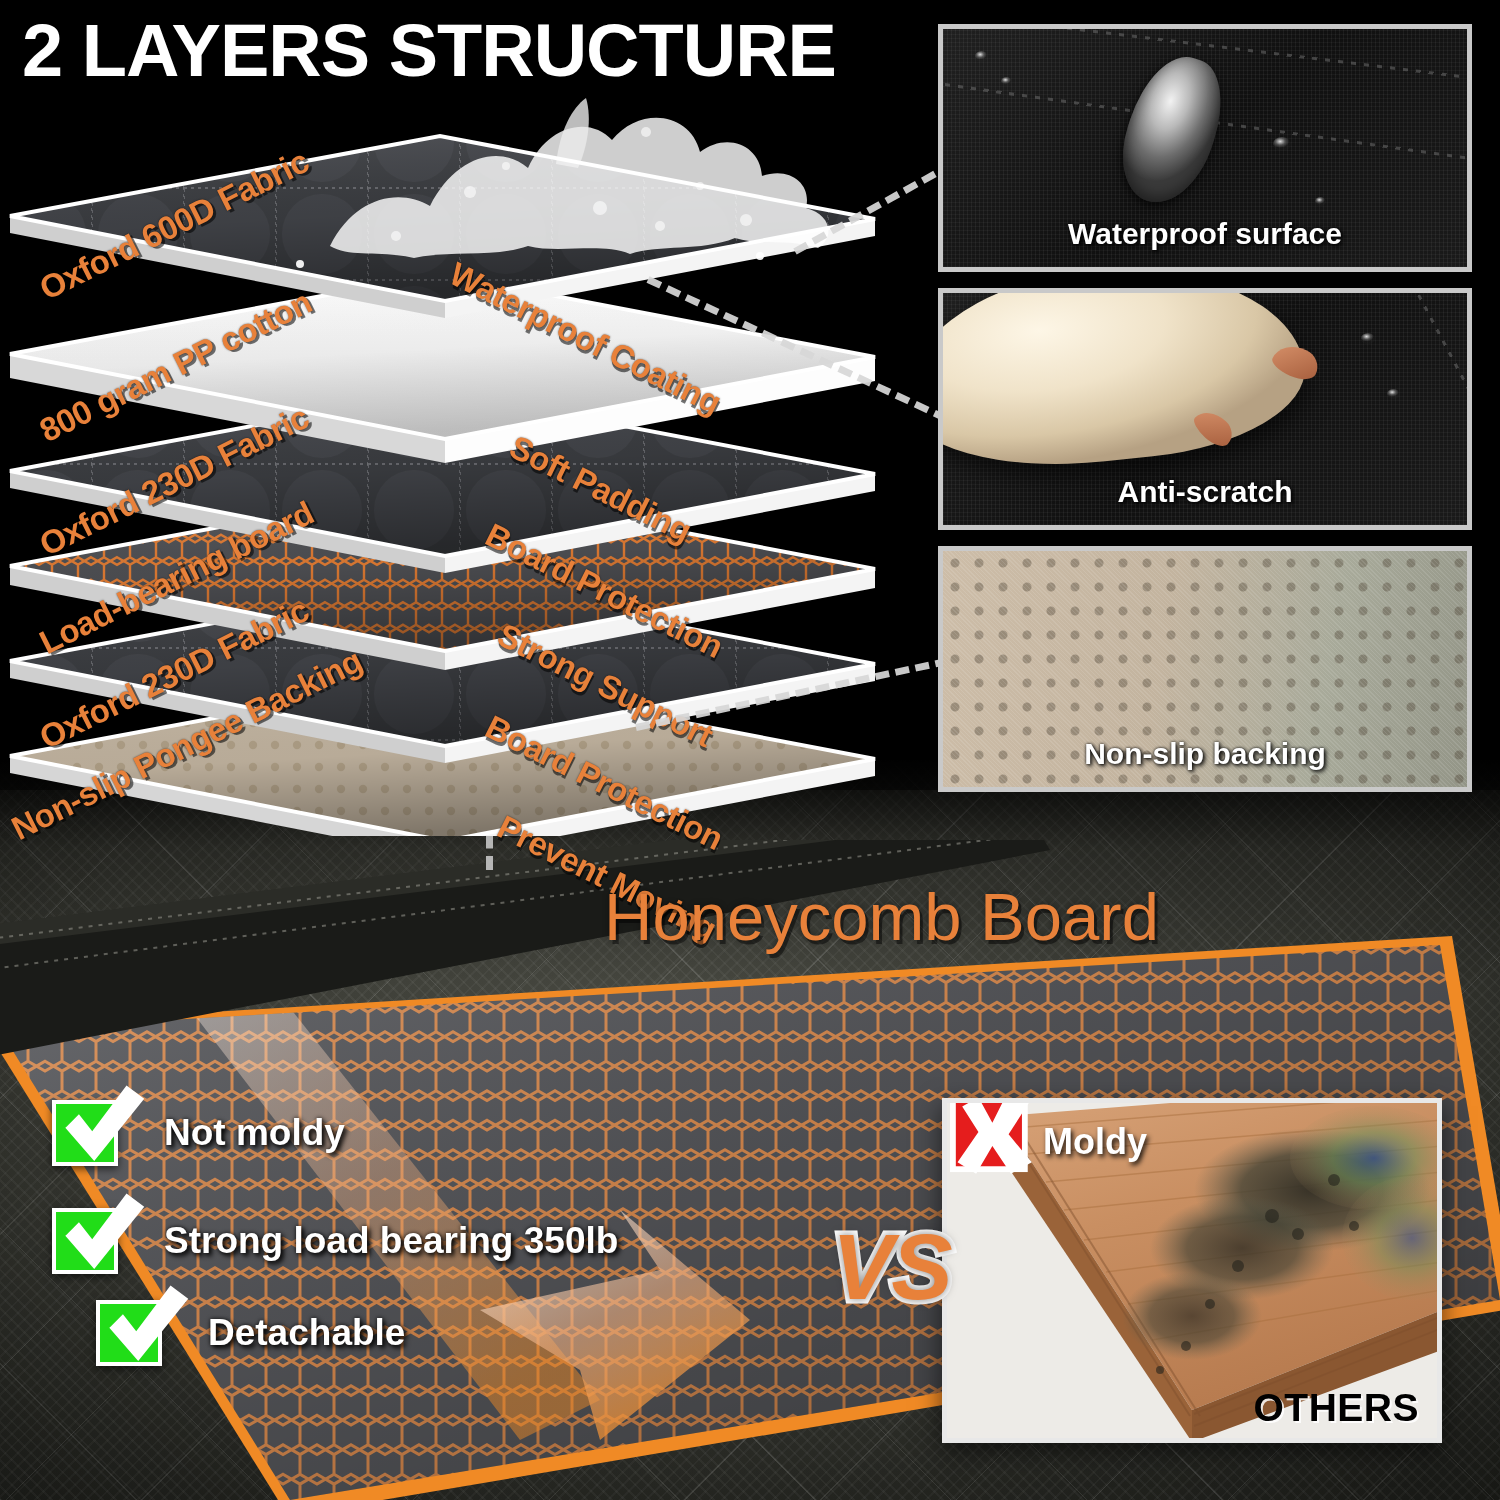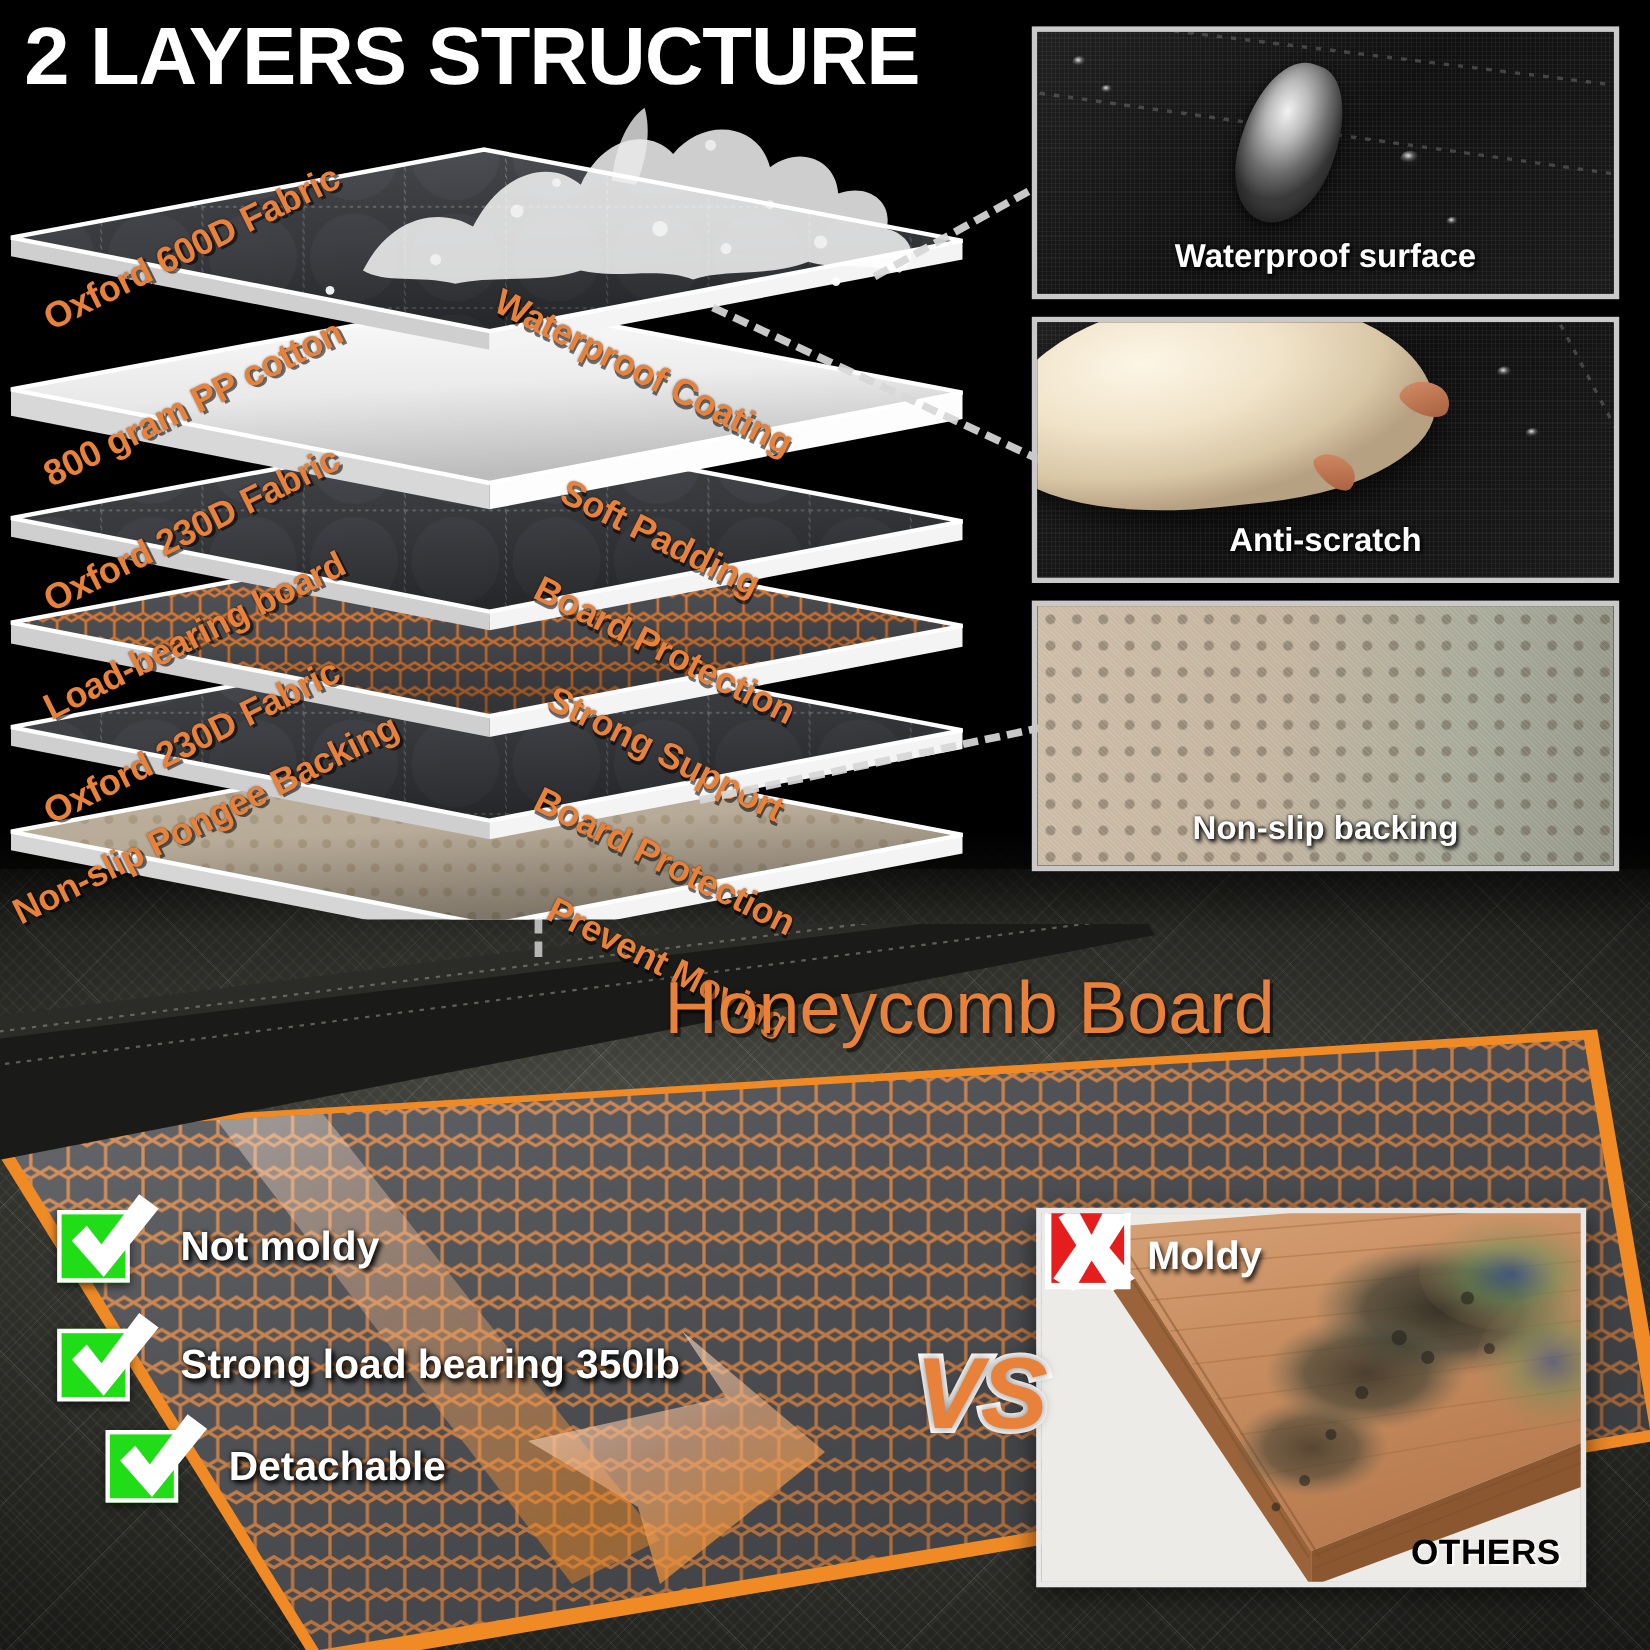--- a/index.html
+++ b/index.html
@@ -121,21 +121,21 @@
     letter-spacing:-2px;
     margin-left:32px;
   }
 
   
   #moldy-card{position:absolute;left:942px;top:1098px;width:500px;height:345px;z-index:37;
     border:5px solid #e8e8e8;box-sizing:border-box;overflow:hidden;
     background:linear-gradient(180deg,#f1efec 0%,#e8e6e2 55%,#dcdad6 100%);
     box-shadow:0 8px 24px rgba(0,0,0,.6);}
   .moldy-cap{position:absolute;right:18px;bottom:8px;z-index:5;
-    color:#000;font-weight:700;font-size:32px;letter-spacing:.5px;
+    color:#000;font-weight:700;font-size:39px;letter-spacing:.5px;
     text-shadow:2px 2px 0 rgba(255,255,255,.85);text-align:right;}
   .moldy-label{position:absolute;left:96px;top:6px;z-index:6;
     color:#fff;font-weight:700;font-size:36px;
     text-shadow:2px 3px 5px rgba(0,0,0,.9);margin-top:12px;}
 </style>
 </head>
 <body>
 
 <div id="stage">
 

